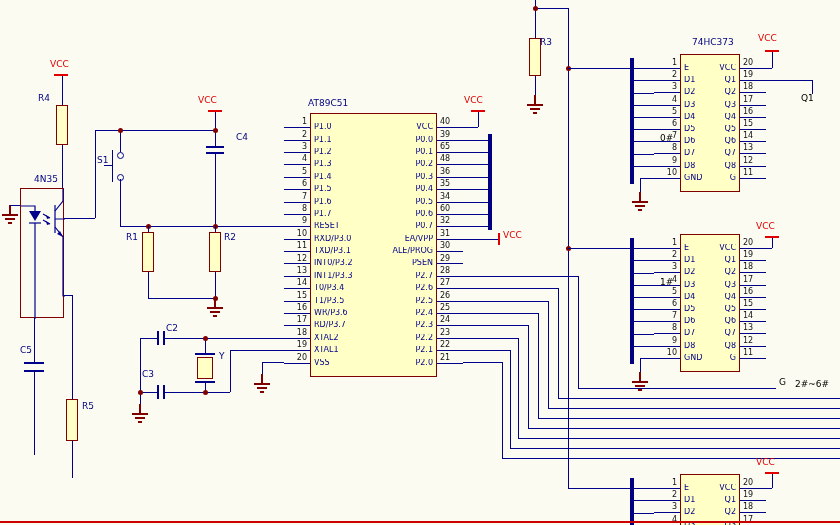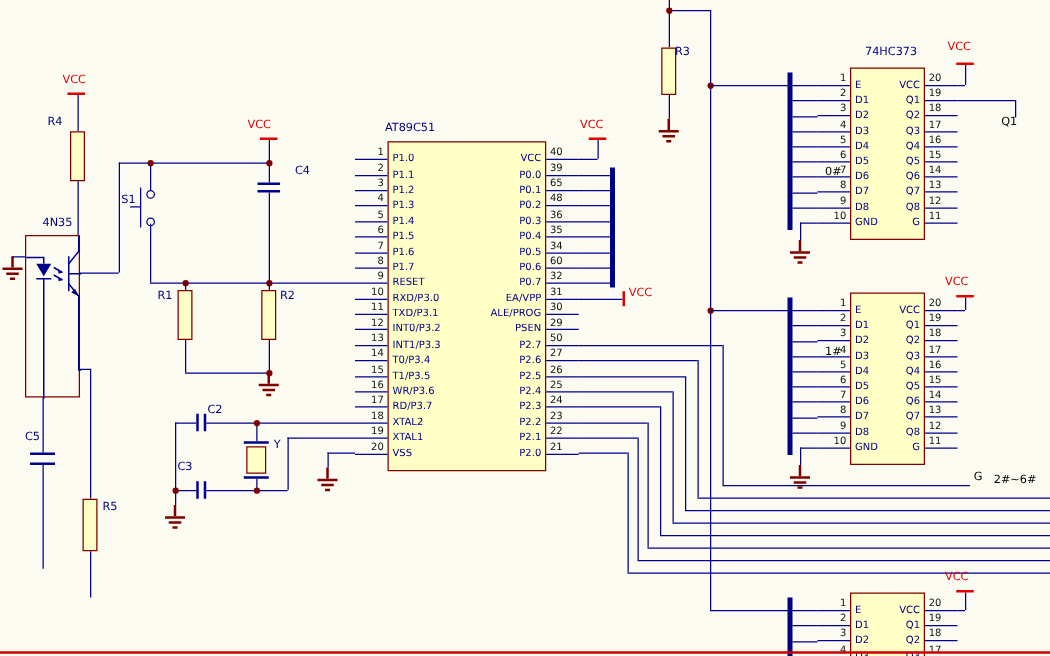--- a/index.html
+++ b/index.html
@@ -354,21 +354,21 @@
           <span class="ns l">
             <i class="pw"></i>
             <b class="pn">13</b>
           </span>
           <span class="names">
             <span class="nm"><span></span><span class="ol">INT1</span><span>/P3.3</span></span>
             <span class="nm"><span>P2.7</span><span class="ol"></span><span></span></span>
           </span>
           <span class="ns r">
             <i class="pw"></i>
-            <b class="pn">50</b>
+            <b class="pn">28</b>
           </span>
         </div>
         <div class="pin-row">
           <span class="ns l">
             <i class="pw"></i>
             <b class="pn">14</b>
           </span>
           <span class="names">
             <span class="nm"><span>T0/P3.4</span><span class="ol"></span><span></span></span>
             <span class="nm"><span>P2.6</span><span class="ol"></span><span></span></span>

